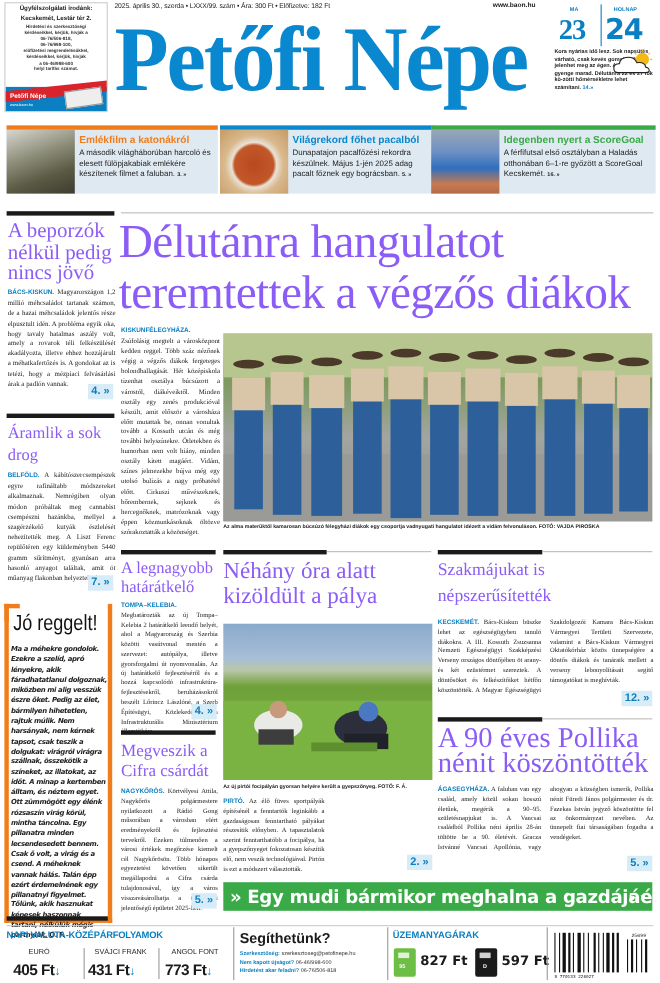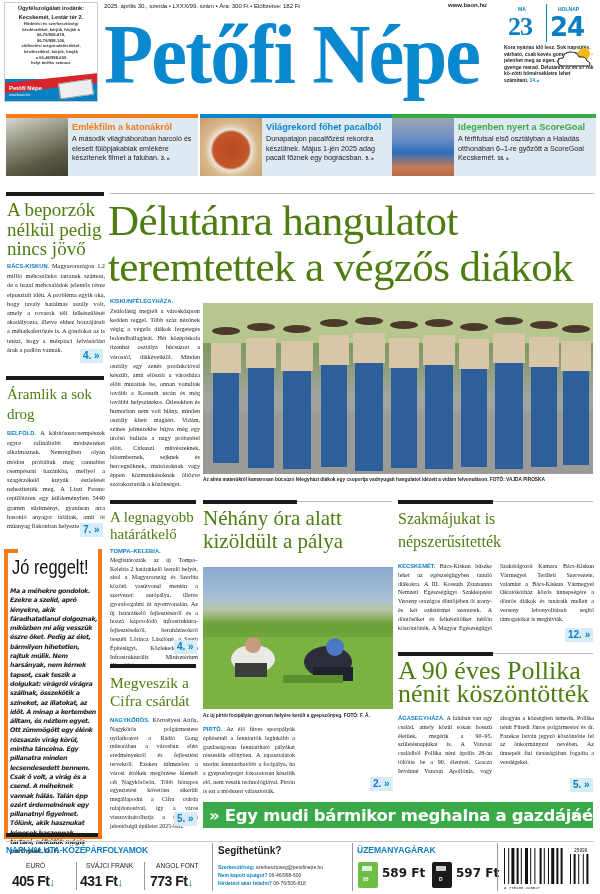--- a/index.html
+++ b/index.html
@@ -4,21 +4,21 @@
 <style>
 *{box-sizing:border-box;margin:0;padding:0}
 html,body{width:600px;height:894px;overflow:hidden;background:#fff}
 body{font-family:"Liberation Sans",sans-serif;color:#1a1a1a;position:relative}
 .abs{position:absolute}
 .body-text{font-family:"Liberation Serif",serif;font-size:6.3px;line-height:9.2px;text-align:justify;color:#222}
 .kicker{color:#0a7fc1;font-weight:bold;font-family:"Liberation Sans",sans-serif;font-size:5.8px;text-transform:uppercase}
 .pageref{position:absolute;background:#d8ecf8;color:#0a7fc1;font-weight:bold;font-family:"Liberation Sans",sans-serif;font-size:10px;padding:1px 3px;line-height:12px}
 .rule{position:absolute;height:4px;background:#1a1a1a}
 .thinrule{position:absolute;height:1px;background:#bbb}
-.head{position:absolute;font-family:"Liberation Serif",serif;color:#4d7c0f;line-height:1.02}
+.head{position:absolute;font-family:"Liberation Serif",serif;color:#8b5cf6;line-height:1.02}
 
 
 #ad{left:4px;top:2px;width:94px;height:100px;background:#fff;border:1px solid #ccc;overflow:hidden}
 #ad .t1{font-size:5.6px;font-weight:bold;text-align:center;margin-top:2px;line-height:7px}
 #ad .t2{font-size:4.2px;font-weight:bold;text-align:center;line-height:5.6px;color:#333}
 #ad .foot{position:absolute;left:0;bottom:0;width:94px;height:22px;background:#0a7fc1}
 #ad .foot .red{position:absolute;right:0;top:-6px;width:94px;height:10px;background:#d9242b;transform:skewY(-6deg);transform-origin:right}
 #ad .foot .logo{position:absolute;left:4px;top:6px;color:#fff;font-size:6px;font-weight:bold}
 #ad .foot .url{position:absolute;left:4px;top:14px;color:#fff;font-size:3.5px}
 #ad .foot .paper{position:absolute;right:6px;top:2px;width:34px;height:16px;background:#eee;transform:rotate(-8deg);border:1px solid #999}
@@ -63,21 +63,21 @@
 #jr-title{left:12px;top:556px;font-family:"Liberation Sans",sans-serif;font-size:20px;color:#111;transform:scaleX(0.82);transform-origin:left;white-space:nowrap}
 #jr-text{left:10px;top:586px;width:88px;font-size:6.3px;line-height:9.3px;font-style:italic;font-weight:bold;color:#222;font-family:"DejaVu Sans",sans-serif;letter-spacing:-0.35px}
 
 
 #fx-title{left:6px;top:845px;color:#0a7fc1;font-weight:bold;font-size:8.5px;letter-spacing:-0.2px}
 .fx-lbl{position:absolute;top:862px;font-size:6.6px;color:#222}
 .fx-val{position:absolute;top:873px;font-size:14px;font-weight:900;color:#1a1a1a;font-family:Liberation Sans, sans-serif;letter-spacing:-0.5px}
 .fx-val .arr{color:#0a7fc1;font-weight:normal;font-size:11px}
 .fx-sep{position:absolute;top:862px;width:1px;height:28px;background:#999}
 #help{left:218px;top:845px}
-#help .t{font-size:10px;font-weight:bold}
+#help .t{font-size:13px;font-weight:bold}
 .help-line{position:absolute;left:218px;font-size:5px;color:#333;white-space:nowrap}
 .help-line b{color:#0a7fc1}
 #fuel-title{left:357px;top:845px;color:#0a7fc1;font-weight:bold;font-size:8.5px}
 .fuel-icon{position:absolute;top:862px;width:20px;height:26px;border-radius:2px}
 .fuel-val{position:absolute;top:866px;font-size:12px;font-weight:900;font-family:"DejaVu Sans",sans-serif}
 #barcode{left:502px;top:846px;width:92px;height:44px}
 </style>
 </head>
 <body>
 
@@ -304,21 +304,21 @@
 <div class="help-line" style="top:864px"><b>Szerkesztőség:</b> <span>szerkesztoseg@petofinepe.hu</span></div>
 <div class="help-line" style="top:872px"><b>Nem kapott újságot?</b> <span>06-46/998-600</span></div>
 <div class="help-line" style="top:880px"><b>Hirdetést akar feladni?</b> <span>06-76/506-818</span></div>
 
 <div class="fx-sep" style="left:352px;top:843px;height:48px"></div>
 <div id="fuel-title" class="abs">ÜZEMANYAGÁRAK</div>
 <div class="fuel-icon" style="left:358px;background:#6dbe45">
   <div style="position:absolute;left:4px;top:4px;width:10px;height:5px;background:#fff;opacity:.8"></div>
   <div style="position:absolute;left:5px;top:14px;color:#fff;font-size:5px;font-weight:bold">95</div>
 </div>
-<div class="fuel-val" style="left:382px">589 Ft</div>
+<div class="fuel-val" style="left:382px">827 Ft</div>
 <div class="fuel-icon" style="left:432px;background:#1a1a1a">
   <div style="position:absolute;left:4px;top:4px;width:10px;height:5px;background:#fff;opacity:.8"></div>
   <div style="position:absolute;left:7px;top:14px;color:#fff;font-size:5px;font-weight:bold">D</div>
 </div>
 <div class="fuel-val" style="left:456px">597 Ft</div>
 
 <div class="fx-sep" style="left:497px;top:843px;height:48px"></div>
 <svg id="barcode" class="abs" viewBox="0 0 92 44">
   <g id="bars" fill="#111">
       <rect x="2" y="2" width="1" height="36"></rect>

